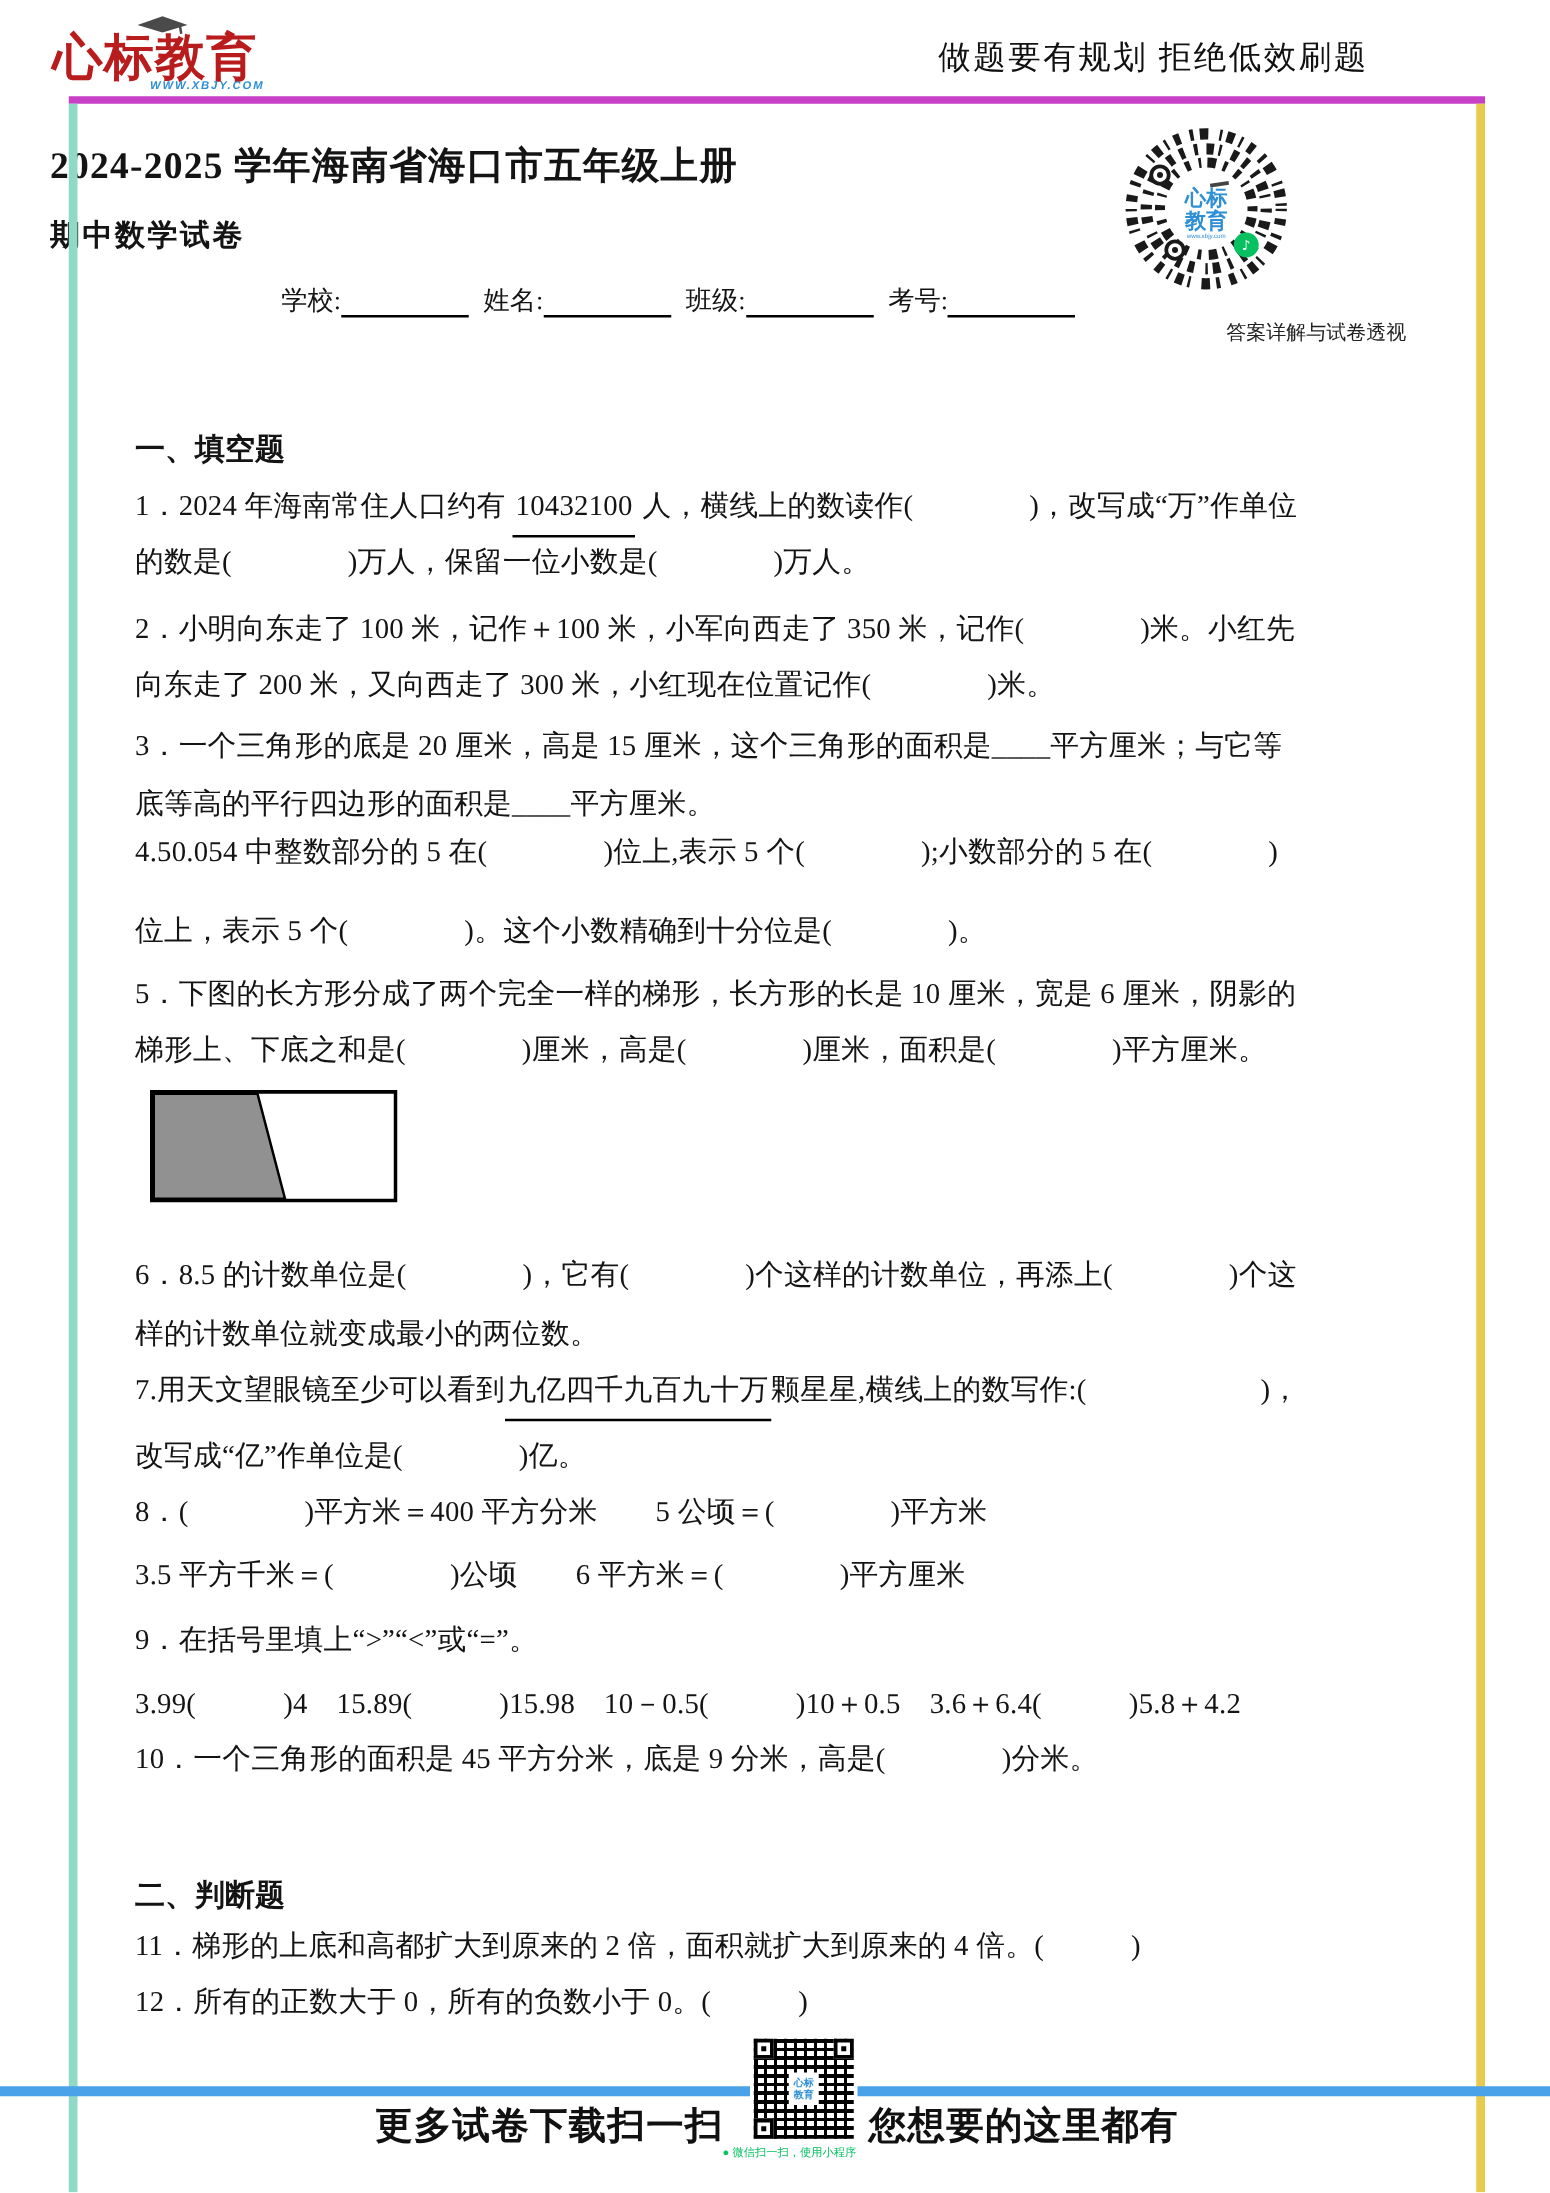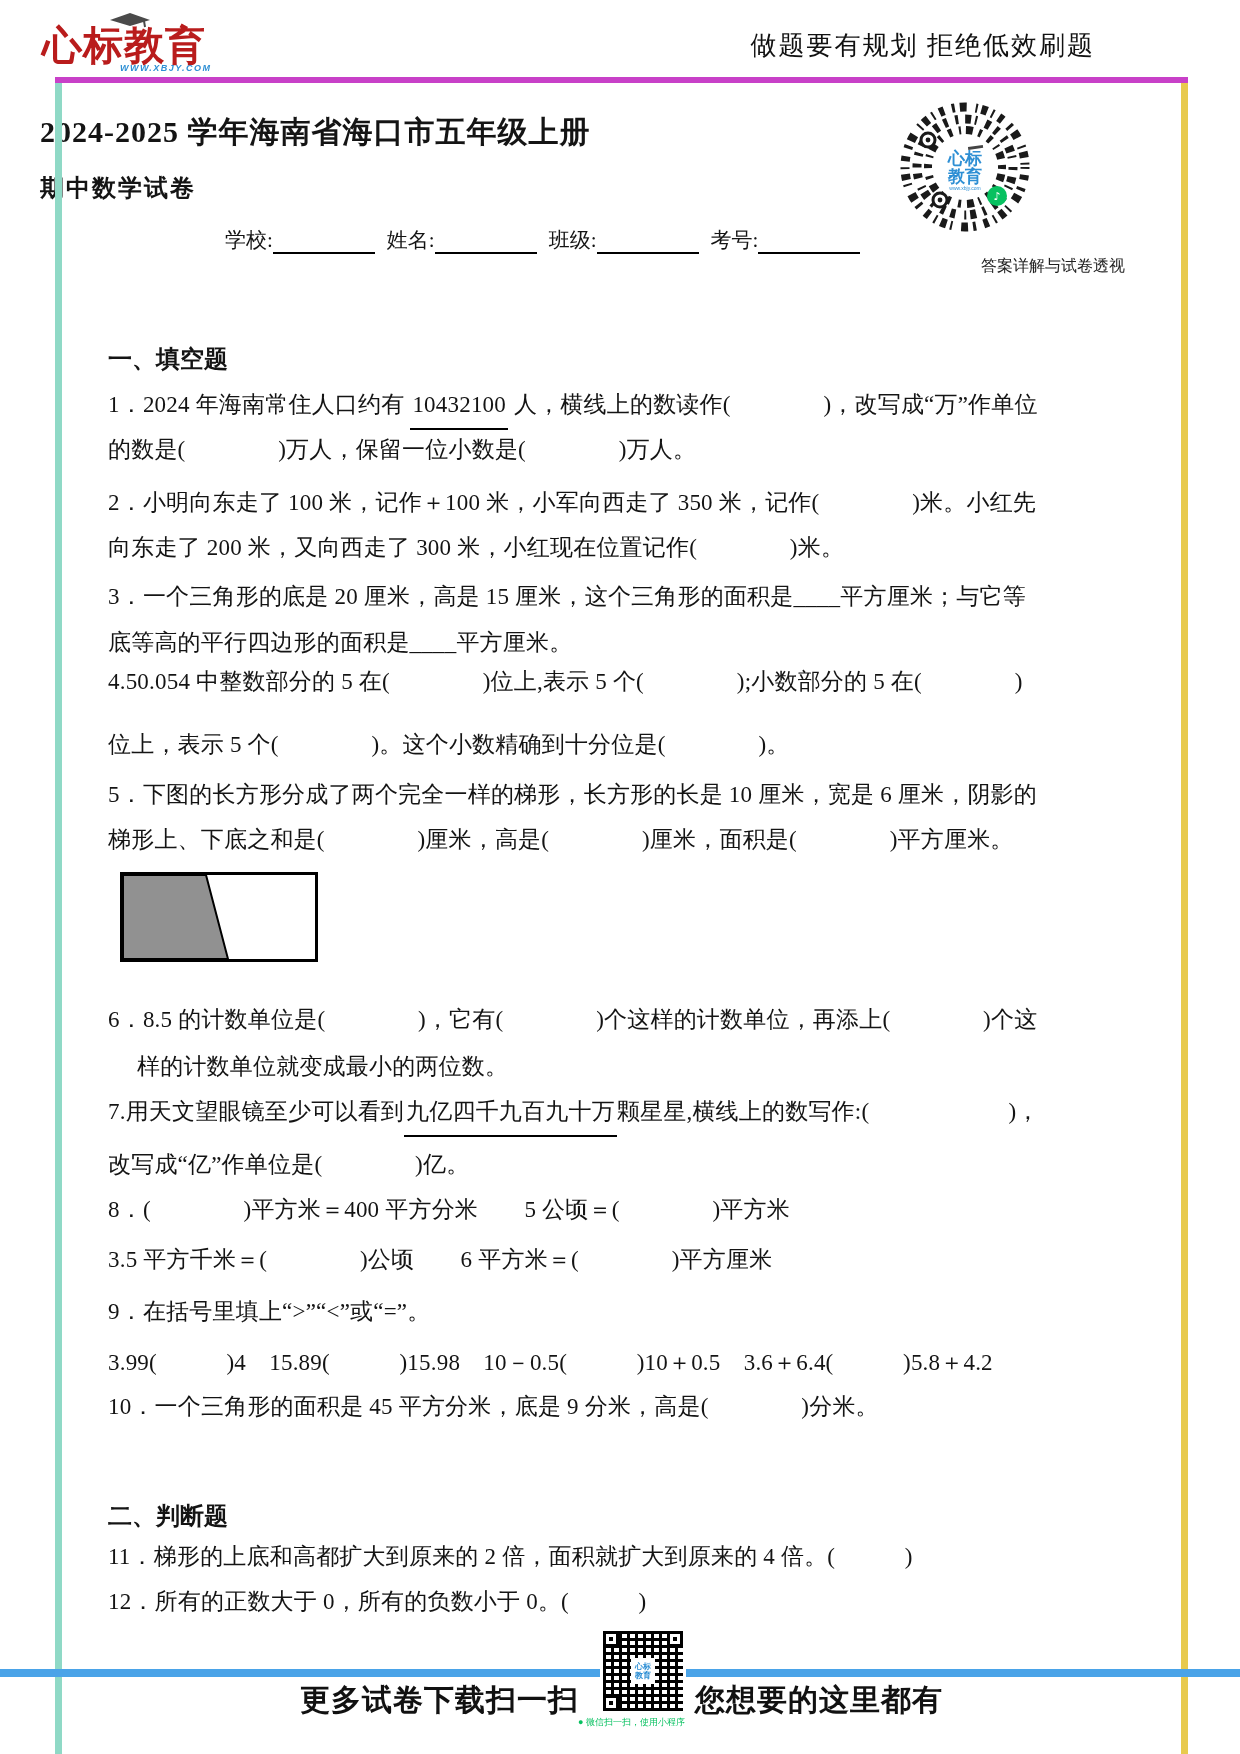--- a/index.html
+++ b/index.html
@@ -128,21 +128,21 @@
 
   <div class="line" style="top:780px;">5．下图的长方形分成了两个完全一样的梯形，长方形的长是 10 厘米，宽是 6 厘米，阴影的</div>
   <div class="line" style="top:825px;">梯形上、下底之和是(　　　　)厘米，高是(　　　　)厘米，面积是(　　　　)平方厘米。</div>
 
   <svg class="figure" width="198" height="90" viewBox="0 0 198 90">
     <rect x="1.5" y="1.5" width="195" height="87" fill="#ffffff" stroke="#000000" stroke-width="3"></rect>
     <polygon points="3,3 86,3 108,87 3,87" fill="#919191" stroke="#000000" stroke-width="2"></polygon>
   </svg>
 
   <div class="line" style="top:1005px;">6．8.5 的计数单位是(　　　　)，它有(　　　　)个这样的计数单位，再添上(　　　　)个这</div>
-  <div class="line" style="top:1052px;margin-left:29px;">样的计数单位就变成最小的两位数。</div>
+  <div class="line" style="top:1052px;">样的计数单位就变成最小的两位数。</div>
 
   <div class="line" style="top:1097px;"><span>7.用天文望眼镜至少可以看到</span><span class="u">九亿四千九百九十万</span><span>颗星星,横线上的数写作:(　　　　　　)，</span></div>
   <div class="line" style="top:1150px;">改写成“亿”作单位是(　　　　)亿。</div>
 
   <div class="line" style="top:1195px;">8．(　　　　)平方米＝400 平方分米　　5 公顷＝(　　　　)平方米</div>
   <div class="line" style="top:1245px;">3.5 平方千米＝(　　　　)公顷　　6 平方米＝(　　　　)平方厘米</div>
 
   <div class="line" style="top:1297px;">9．在括号里填上“&gt;”“&lt;”或“=”。</div>
   <div class="line" style="top:1348px;">3.99(　　　)4　15.89(　　　)15.98　10－0.5(　　　)10＋0.5　3.6＋6.4(　　　)5.8＋4.2</div>
 

